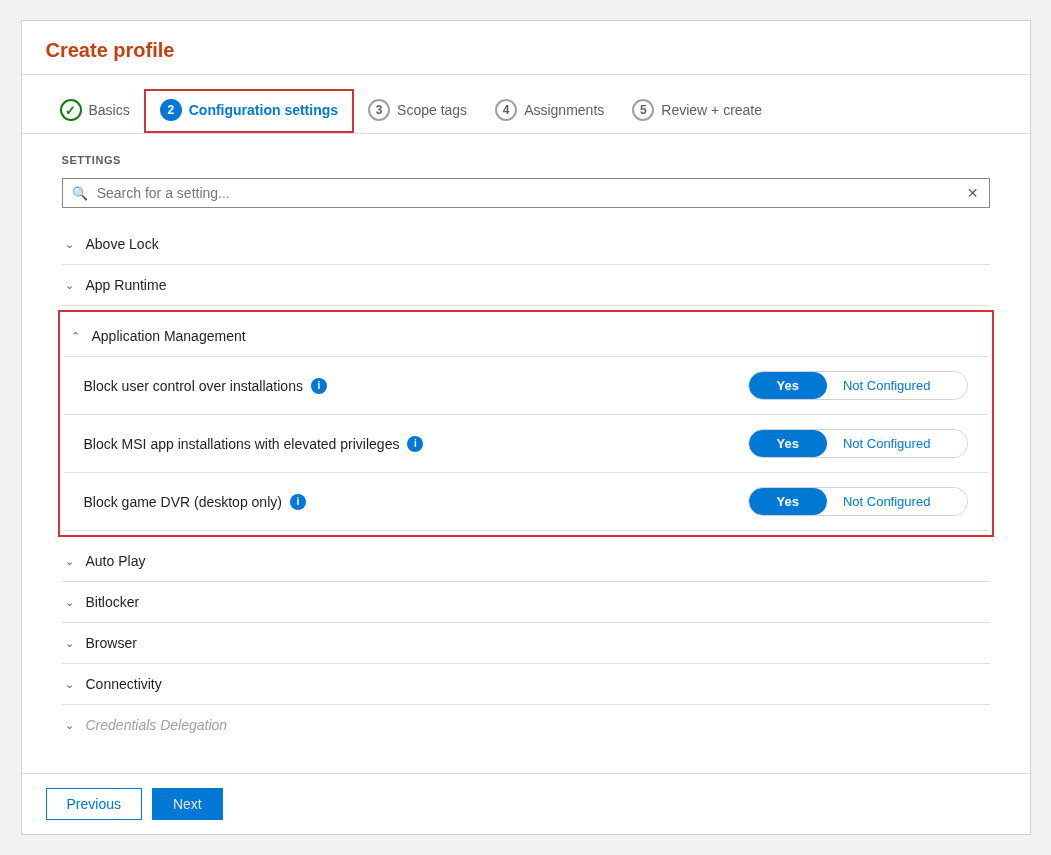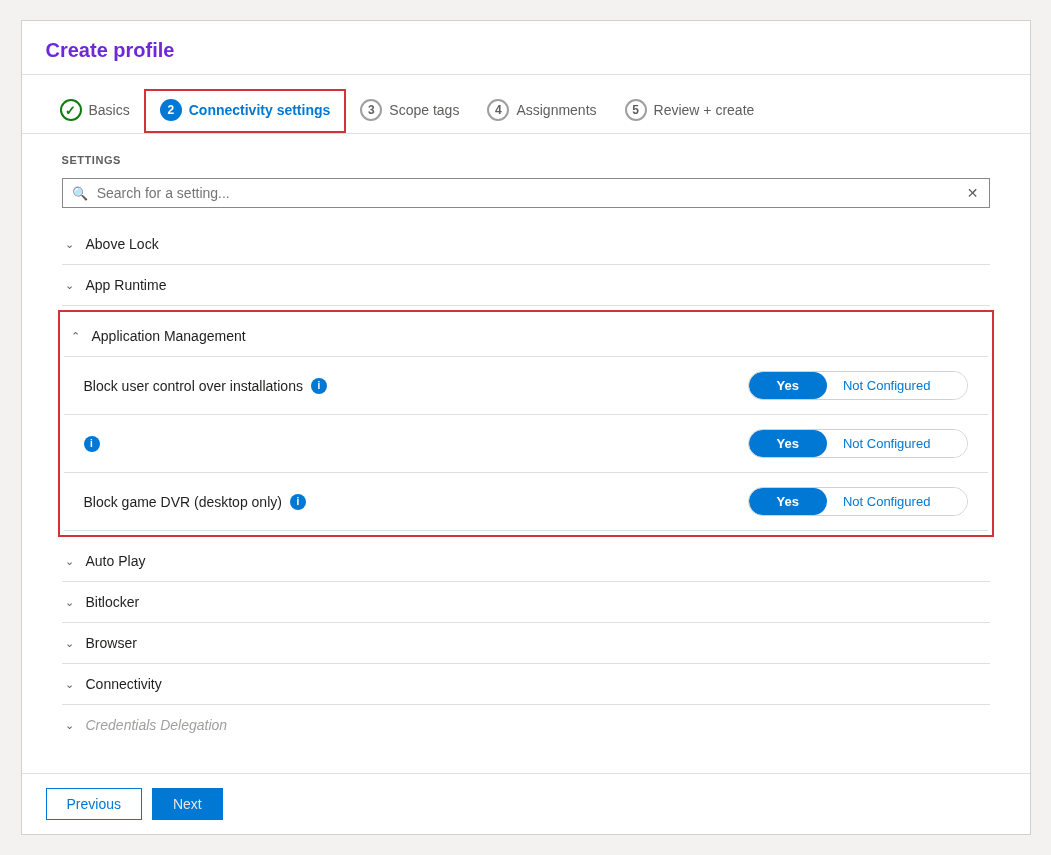--- a/index.html
+++ b/index.html
@@ -21,21 +21,21 @@
       display: flex;
       flex-direction: column;
     }
     .panel-header {
       padding: 18px 24px 12px 24px;
       border-bottom: 1px solid #e1dfdd;
     }
     .panel-title {
       font-size: 20px;
       font-weight: 600;
-      color: #6d28d9;
+      color: #c2410c;
     }
     .wizard-steps {
       display: flex;
       align-items: center;
       padding: 14px 24px 0 24px;
       gap: 0;
       border-bottom: 1px solid #e1dfdd;
     }
     .step {
       display: flex;
@@ -261,21 +261,21 @@
       <span class="step-circle done">
         <span class="checkmark">✓</span>
       </span>
       <span>Basics</span>
     </div>
 
     <div class="step active">
       <span class="step-circle active">
         <span>2</span>
       </span>
-      <span>Connectivity settings</span>
+      <span>Configuration settings</span>
     </div>
 
     <div class="step">
       <span class="step-circle inactive">
         <span>3</span>
       </span>
       <span>Scope tags</span>
     </div>
 
     <div class="step">
@@ -325,20 +325,21 @@
           <span class="info-icon">i</span>
         </div>
         <div class="toggle-switch">
           <span class="toggle-yes">Yes</span>
           <span class="toggle-not-configured">Not Configured</span>
         </div>
       </div>
 
       <div class="setting-row">
         <div class="setting-name">
+          <span>Block MSI app installations with elevated privileges</span>
           <span class="info-icon">i</span>
         </div>
         <div class="toggle-switch">
           <span class="toggle-yes">Yes</span>
           <span class="toggle-not-configured">Not Configured</span>
         </div>
       </div>
 
       <div class="setting-row">
         <div class="setting-name">

